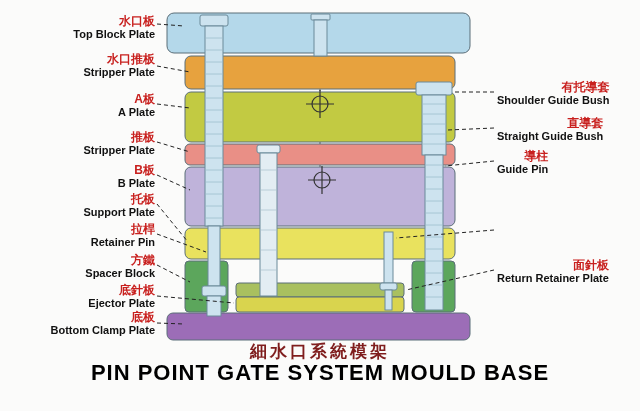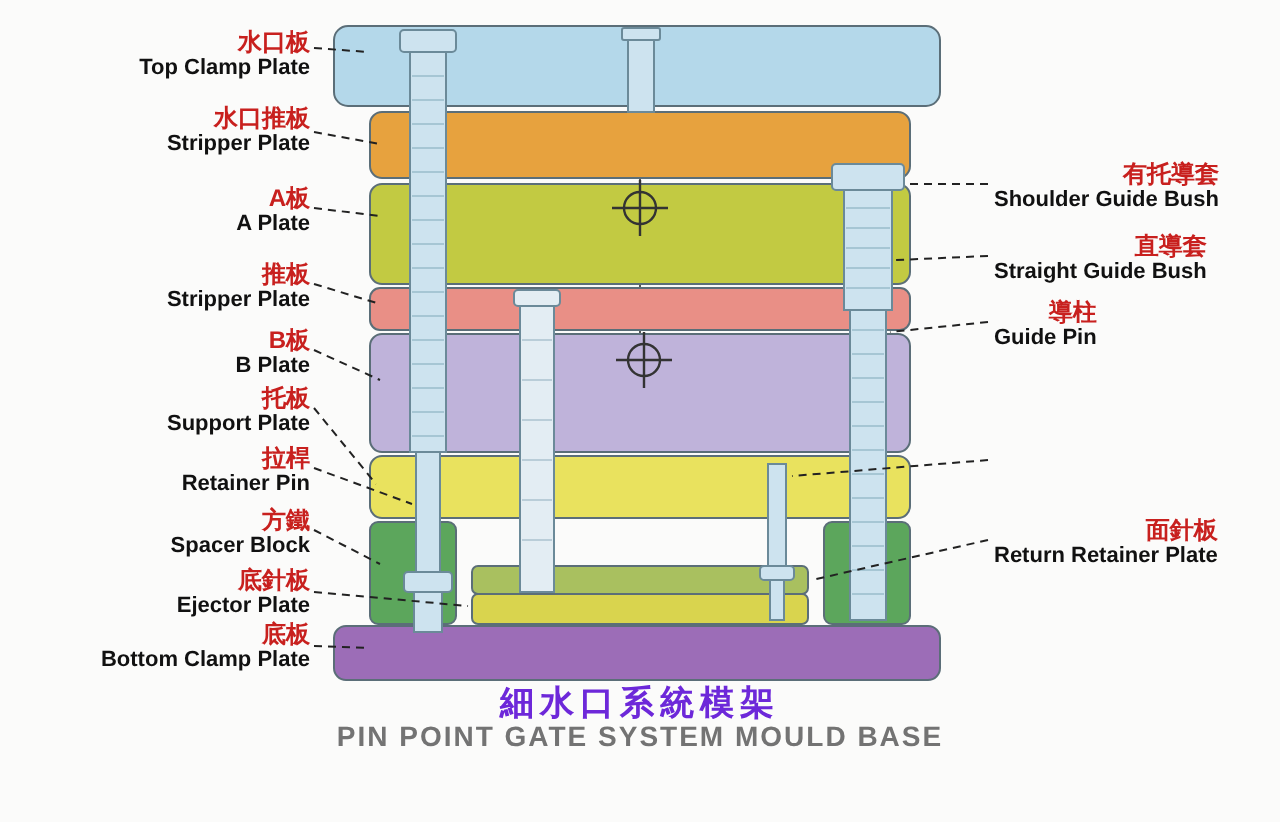--- a/index.html
+++ b/index.html
@@ -6,23 +6,23 @@
   html,body { font-family:"Liberation Sans", sans-serif; }
   body { background:#d8d8d8; }
   .stage { position:relative; width:640px; height:411px; background:#fbfbfa; overflow:hidden; }
   .diagram-svg { position:absolute; left:0; top:0; }
   .lbl { position:absolute; line-height:13px; white-space:nowrap; }
   .lbl-left  { right:485px; text-align:right; }
   .lbl-right { left:497px; text-align:right; }
   .cn { font-size:12px; font-weight:bold; color:#c8201e; }
   .en { font-size:11px; font-weight:bold; color:#111111; }
   .title-cn { position:absolute; left:0; right:0; top:340px; text-align:center;
-              font-size:17px; font-weight:bold; color:#6d28d9; letter-spacing:3px; }
+              font-size:17px; font-weight:bold; color:#7f1d1d; letter-spacing:3px; }
   .title-en { position:absolute; left:0; right:0; top:360px; text-align:center;
-              font-size:14px; font-weight:bold; color:#737373; letter-spacing:1px; }
+              font-size:22px; font-weight:bold; color:#000000; letter-spacing:1px; }
 </style>
 </head>
 <body>
 
 <div class="stage">
 
   <svg class="diagram-svg" width="640" height="411" viewBox="0 0 640 411">
 
     <line x1="320" y1="18" x2="320" y2="224" stroke="#555" stroke-width="1" stroke-dasharray="7 4"></line>
 
@@ -96,21 +96,21 @@
       <line x1="494" y1="92" x2="454" y2="92"></line>
       <line x1="494" y1="128" x2="448" y2="130"></line>
       <line x1="494" y1="161" x2="445" y2="166"></line>
       <line x1="494" y1="230" x2="396" y2="238"></line>
       <line x1="494" y1="270" x2="406" y2="290"></line>
     </g>
   </svg>
 
   <div class="lbl lbl-left" style="top:15px">
     <div class="cn">水口板</div>
-    <div class="en">Top Clamp Plate</div>
+    <div class="en">Top Block Plate</div>
   </div>
   <div class="lbl lbl-left" style="top:53px">
     <div class="cn">水口推板</div>
     <div class="en">Stripper Plate</div>
   </div>
   <div class="lbl lbl-left" style="top:93px">
     <div class="cn">A板</div>
     <div class="en">A Plate</div>
   </div>
   <div class="lbl lbl-left" style="top:131px">

